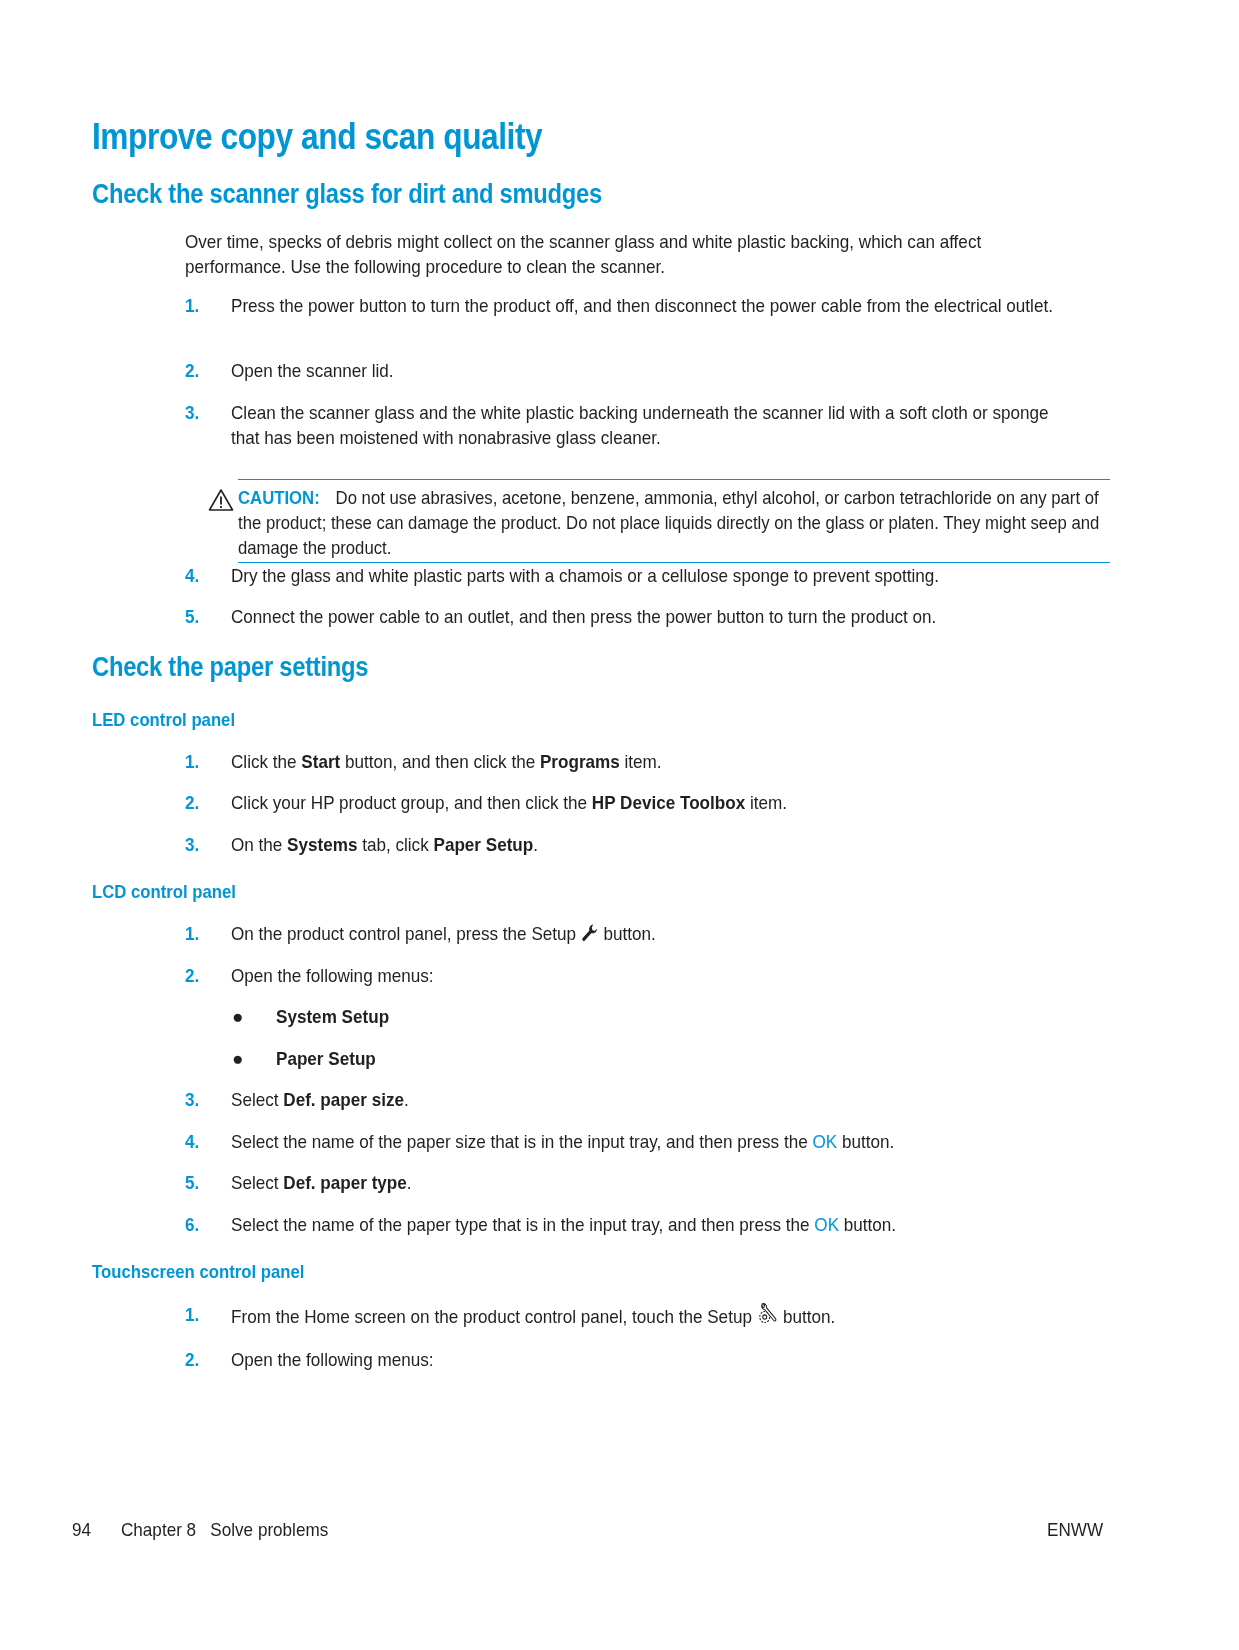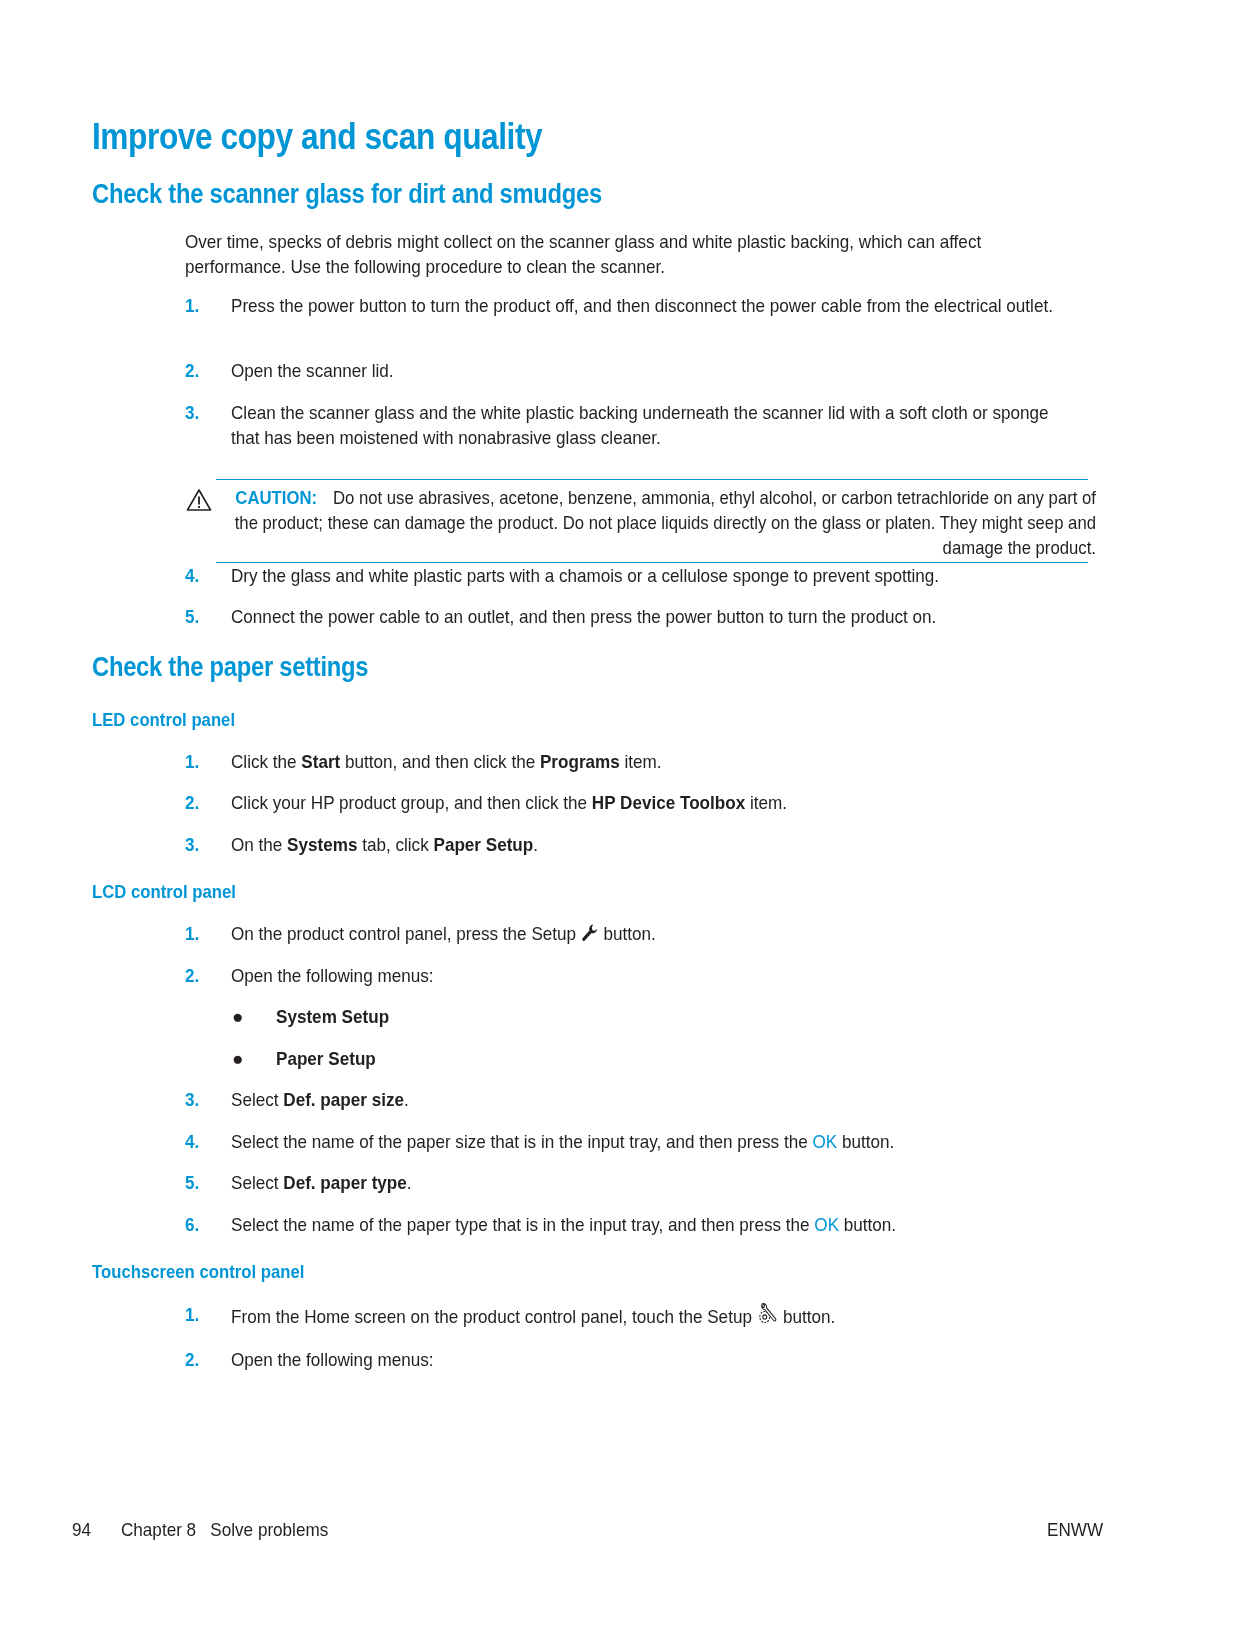--- a/index.html
+++ b/index.html
@@ -36,22 +36,22 @@
     position: absolute; left: 46px; top: 0; width: 930px;
     transform: scaleX(0.9); transform-origin: left;
   }
   .bullet { position: absolute; left: 232px; font-size: 19px; line-height: 25px; }
   .bullet .dot { position: absolute; left: 0; top: 0; }
   .bullet .txt { position: absolute; left: 44px; top: 0; white-space: nowrap; font-weight: bold;
     transform: scaleX(0.9); transform-origin: left; }
   b { font-weight: bold; }
   .ok { color: #0096d6; }
   .caution {
-    position: absolute; left: 216px; top: 479px; width: 872px; height: 82px;
-    border-top: 1.5px solid #0096d6; border-bottom: 1.5px solid #0096d6; text-align: right;
+    position: absolute; left: 238px; top: 479px; width: 872px; height: 82px;
+    border-top: 1.5px solid #0096d6; border-bottom: 1.5px solid #0096d6;
   }
   .caution .warn { position: absolute; left: -30px; top: 8px; width: 26px; height: 24px; }
   .caution .ctext {
     position: absolute; left: 0; top: 5px; width: 1000px;
     font-size: 19px; line-height: 25px;
     transform: scaleX(0.88); transform-origin: left;
   }
   .caution .clabel { color: #0096d6; font-weight: bold; margin-right: 18px; }
   .inline-icon { display: inline-block; vertical-align: -3px; }
   .footer {

